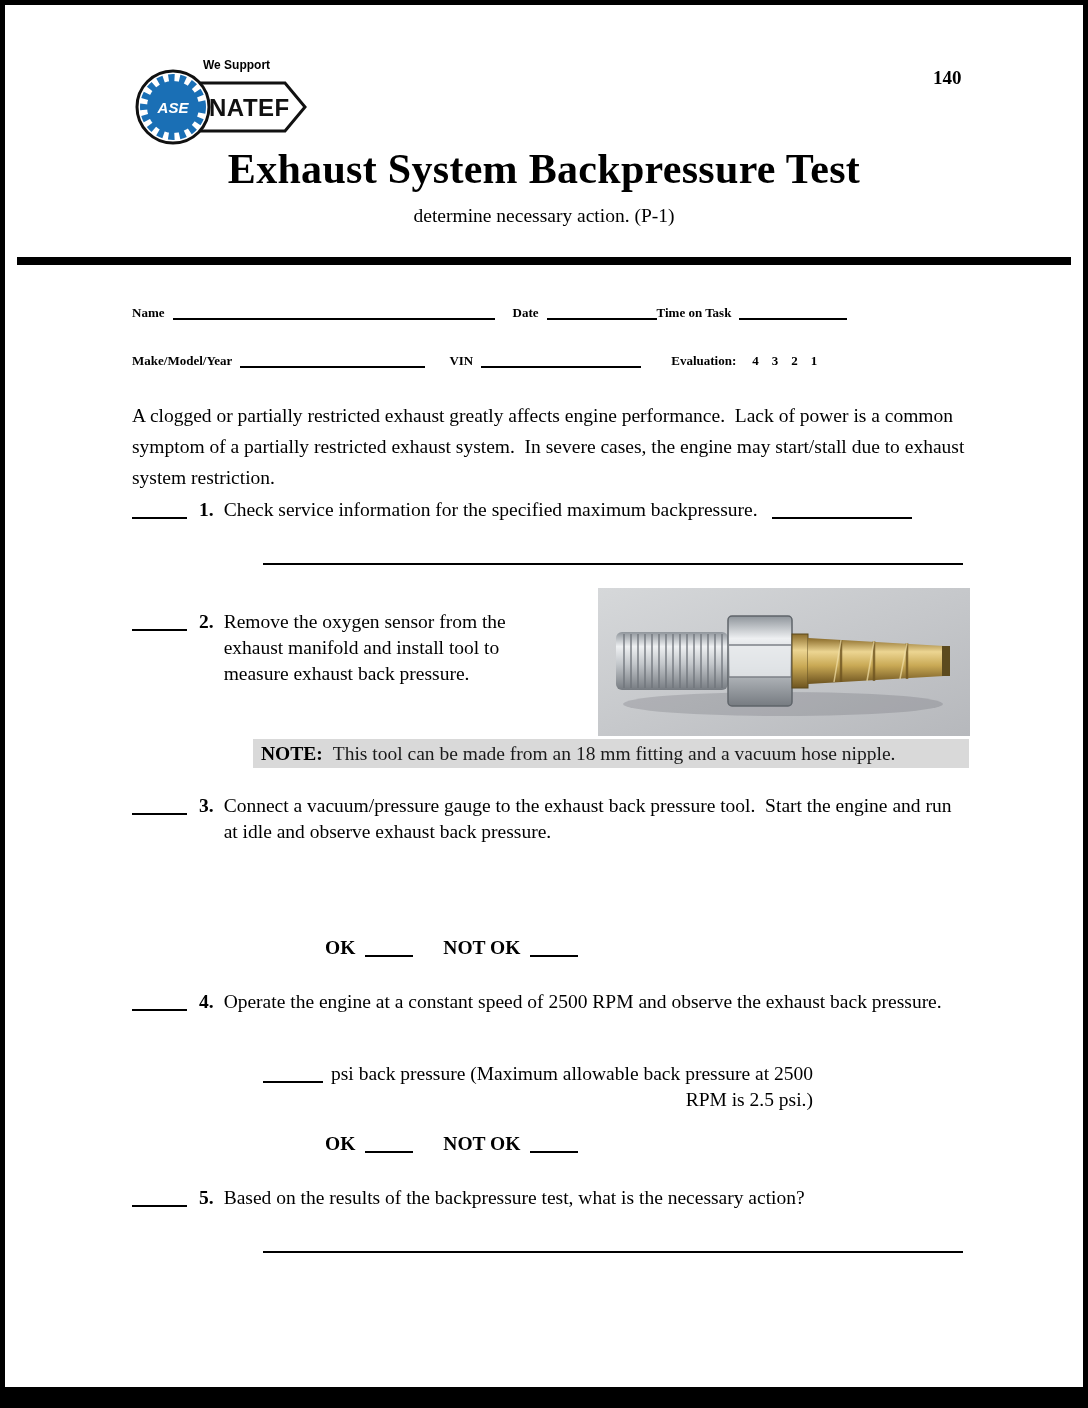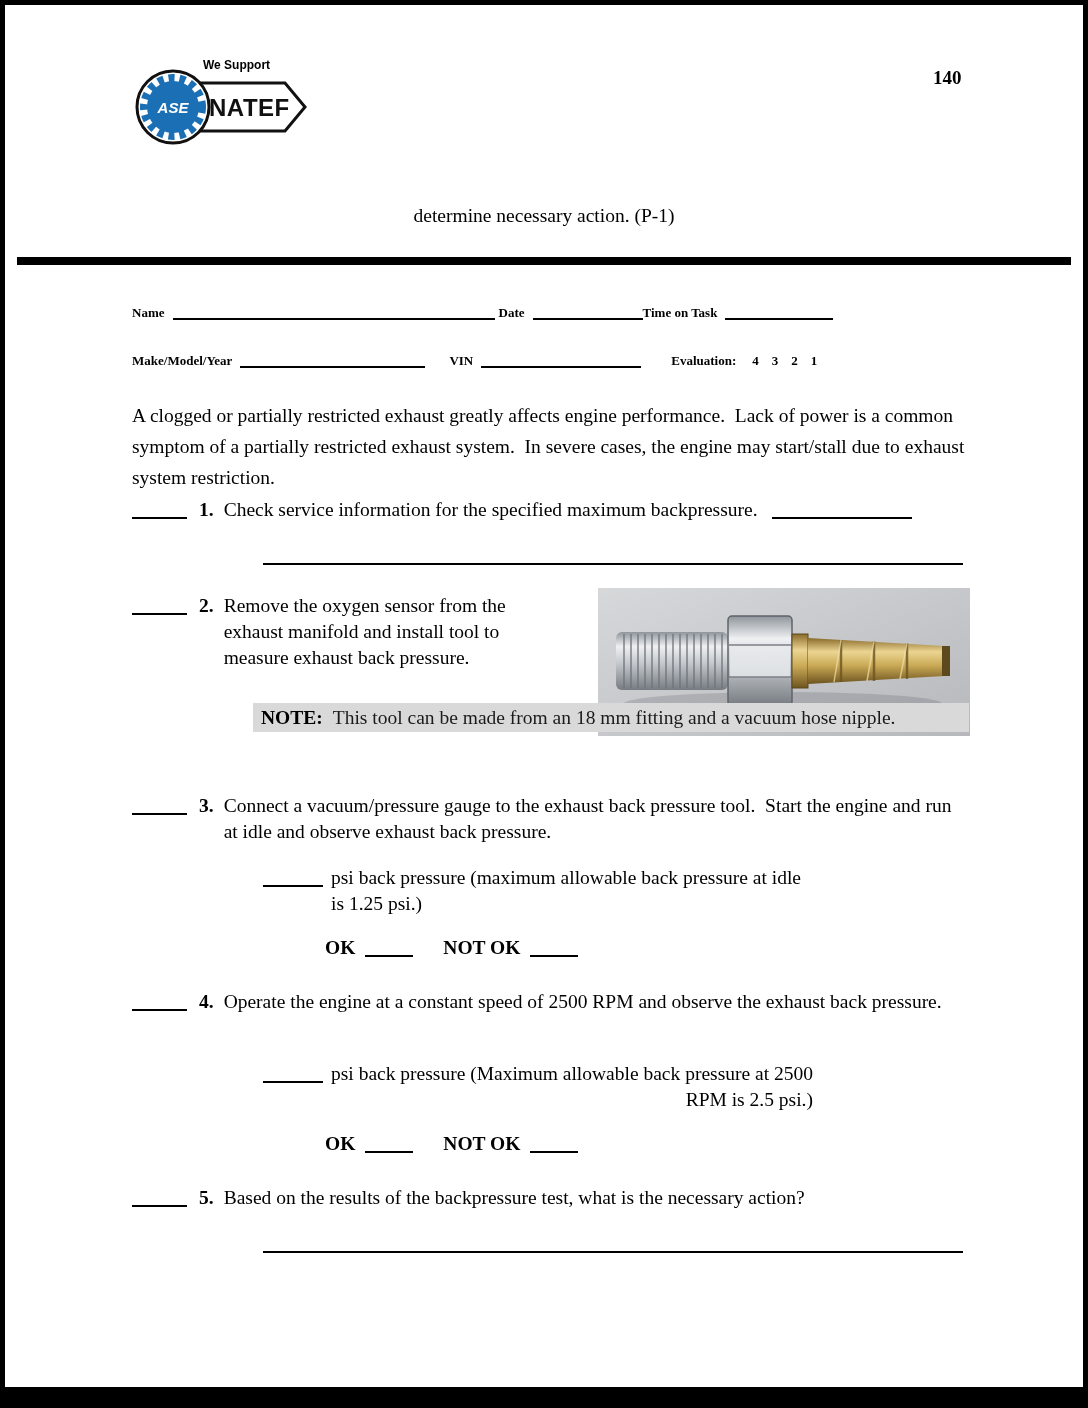--- a/index.html
+++ b/index.html
@@ -34,21 +34,21 @@
   .formline { font-size:13px; }
   .blank {
     display:inline-block;
     border-bottom:2px solid #000;
     height:14px;
     position:relative; top:3px;
   }
   .w48{width:48px}.w60{width:60px}.w108{width:108px}
   .w110{width:110px}.w140{width:140px}.w160{width:160px}.w185{width:185px}.w322{width:322px}
   .ml8{margin-left:8px}.ml14{}.ml16{margin-left:16px}
-  .ml18{margin-left:4px}.ml24{margin-left:24px}.ml30{margin-left:30px}
+  .ml18{margin-left:18px}.ml24{margin-left:24px}.ml30{margin-left:30px}
 
   .intro { font-size:19.5px; line-height:31px; width:838px; }
 
   .step { font-size:19.5px; line-height:26px; }
   .lead-blank { flex:0 0 55px; }
   .step-num { font-weight:bold; margin:0 10px 0 12px; }
   .step-text { flex:1; }
   .trail-blank { margin-left:10px; }
 
   .fill-line { border-bottom:2px solid #000; }
@@ -85,20 +85,21 @@
       <circle cx="40" cy="54" r="36" fill="#ffffff" stroke="#111" stroke-width="3"></circle>
 
       <circle cx="40" cy="54" r="29" fill="none" stroke="#1a6fb5" stroke-width="8" stroke-dasharray="6 5"></circle>
 
       <circle cx="40" cy="54" r="26" fill="#1a6fb5"></circle>
       <text x="40" y="60" class="logo-ase">ASE</text>
       <text x="76" y="63" class="logo-natef">NATEF</text>
     </svg>
   </div>
 
+  <div class="abs title" style="top:140px;">Exhaust System Backpressure Test</div>
 
   <div class="abs subtitle" style="top:198px;">
     <div>determine necessary action. (P-1)</div>
   </div>
 
   <div class="abs rule" style="top:252px;"></div>
 
   <div class="abs formline row" style="top:298px; left:127px; width:835px;">
     <span class="b">Name</span>
     <span class="blank w322 ml8"></span>
@@ -125,21 +126,21 @@
     <div class="step-text">
       <span class="pre">Check service information for the specified maximum backpressure.</span>
       <span class="blank w140 trail-blank"></span>
     </div>
   </div>
   <div class="abs fill-line" style="top:534px; left:258px; width:700px; height:26px;"></div>
 
   <div class="abs step row" style="top:588px; left:127px;">
     <span class="blank lead-blank"></span>
     <span class="step-num">2.</span>
-    <div class="step-text pre" style="flex:0 0 312px;">Remove the oxygen sensor from the exhaust manifold and install tool to measure exhaust back pressure.</div>
+    <div class="step-text pre" style="flex:0 0 312px;margin-top:16px;">Remove the oxygen sensor from the exhaust manifold and install tool to measure exhaust back pressure.</div>
   </div>
 
   <div class="abs" style="top:583px; left:593px;">
     <svg width="372" height="148" viewBox="0 0 372 148">
       <defs>
         <linearGradient id="pbg" x1="0" y1="0" x2="1" y2="1">
           <stop offset="0" stop-color="#d6d8da"></stop>
             <stop offset="1" stop-color="#b6b8bc"></stop>
         </linearGradient>
         <linearGradient id="steelv" x1="0" x2="0" y1="0" y2="1">
@@ -168,37 +169,30 @@
 
       <rect x="194" y="46" width="16" height="54" fill="url(#brassv)" stroke="#5c4a1e" stroke-width="1"></rect>
 
       <path d="M210 50 L346 58 L346 88 L210 96 Z" fill="url(#brassv)"></path>
       <path d="M243 52 L243 94 M276 53 L276 93 M309 55 L309 91" stroke="#6e5420" stroke-width="2.5" opacity="0.8"></path>
       <path d="M243 52 L236 94 M276 53 L269 93 M309 55 L302 91" stroke="#f2e0a8" stroke-width="1.5" opacity="0.7"></path>
       <rect x="344" y="58" width="8" height="30" fill="#5c4a1e"></rect>
     </svg>
   </div>
 
-  <div class="abs note-bar" style="top:698px; left:248px; width:716px;">
+  <div class="abs note-bar" style="top:734px; left:248px; width:716px;">
     <span class="note-label">NOTE:</span><span>This tool can be made from an 18 mm fitting and a vacuum hose nipple.</span>
   </div>
 
   <div class="abs step row" style="top:788px; left:127px;">
     <span class="blank lead-blank"></span>
     <span class="step-num">3.</span>
     <div class="step-text pre" style="flex:0 0 738px;">Connect a vacuum/pressure gauge to the exhaust back pressure tool.  Start the engine and run at idle and observe exhaust back pressure.</div>
   </div>
 
-  <div class="abs psi-block row" style="top:860px; left:258px;">
-    <span class="blank w60"></span>
-    <div class="ml8">
-      <div>psi back pressure (maximum allowable back pressure at idle</div>
-      <div>is 1.25 psi.)</div>
-    </div>
-  </div>
 
   <div class="abs ok-row row" style="top:932px; left:320px;">
     <span class="b">OK</span>
     <span class="blank w48"></span>
     <span class="b ml30">NOT OK</span>
     <span class="blank w48"></span>
   </div>
 
   <div class="abs step row" style="top:984px; left:127px;">
     <span class="blank lead-blank"></span>

